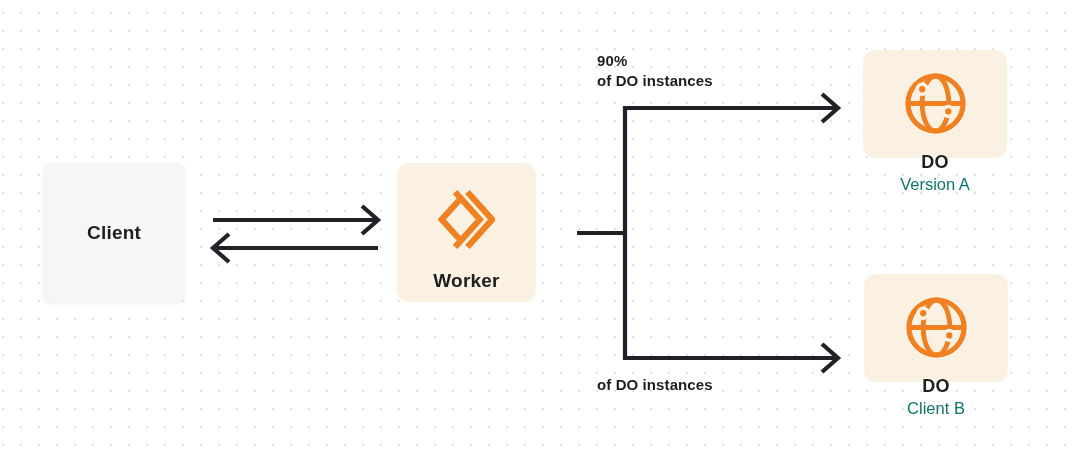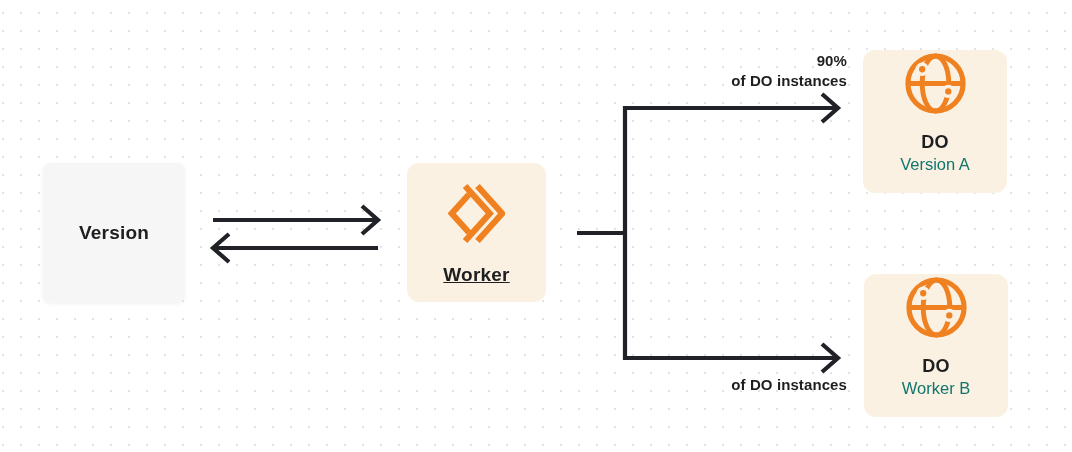--- a/index.html
+++ b/index.html
@@ -21,29 +21,29 @@
     box-sizing:border-box;
   }
   .client-box{
     left:43px;top:163px;width:142px;height:140px;
     background:var(--client-bg,#f6f6f7);
     border-radius:8px;justify-content:center;
     box-shadow:0 1px 4px rgba(0,0,0,0.05);
   }
   .client-box .node-label{font-size:19px;font-weight:700;letter-spacing:.2px;}
   .cream{background:var(--cream,#fbf1e3);border-radius:12px;}
-  .worker-box{left:407px;top:163px;width:139px;height:139px;padding-top:19px;text-decoration:underline;}
+  .worker-box{left:397px;top:163px;width:139px;height:139px;padding-top:25px;}
   .worker-box .node-label{font-size:19px;font-weight:700;margin-top:19px;letter-spacing:.2px;}
-  .do-box{width:144px;height:143px;padding-top:2px;}
+  .do-box{width:144px;height:108px;padding-top:22px;}
   .do-a{left:863px;top:50px;}
   .do-b{left:864px;top:274px;}
   .do-title{font-size:18px;font-weight:700;margin-top:16px;line-height:22px;letter-spacing:.2px;}
   .do-subtitle{font-size:16.5px;font-weight:400;line-height:22px;color:#0f766e;}
   .edge-label{
-    position:absolute;left:597px;width:250px;text-align:right;
+    position:absolute;left:597px;width:250px;text-align:left;
     font-size:15px;font-weight:700;line-height:20px;letter-spacing:.1px;
   }
   .edge-label.top{top:51px;}
   .edge-label.bottom{top:375px;}
   .wires{position:absolute;left:0;top:0;pointer-events:none;}
   .wire{fill:none;stroke:var(--line,#212227);stroke-width:4.2px;stroke-linejoin:miter;stroke-linecap:butt;}
   .icon svg{display:block;}
   .orange-stroke{fill:none;stroke:var(--orange,#ef8121);}
 </style>
 </head>
@@ -73,21 +73,21 @@
       <path class="wire" d="M822,94 L838,108 L822,122"></path>
     </g>
 
     <g>
       <path class="wire" d="M623,358 H836"></path>
       <path class="wire" d="M822,344 L838,358 L822,372"></path>
     </g>
   </svg>
 
   <div class="node client-box">
-    <div class="node-label">Version</div>
+    <div class="node-label">Client</div>
   </div>
 
   <div class="node cream worker-box">
     <span class="icon">
       <svg width="57" height="63" viewBox="0 0 60 66">
         <path class="orange-stroke" stroke-width="6.5" d="M22,13 L4,33 L22,53"></path>
         <path class="orange-stroke" stroke-width="6.5" d="M18,4 L44,33 L18,62"></path>
         <path class="orange-stroke" stroke-width="6.5" d="M31,4 L57,33 L31,62"></path>
       </svg>
     </span>
@@ -121,16 +121,16 @@
     <span class="icon">
       <svg width="63" height="63" viewBox="0 0 64 64">
         <circle class="orange-stroke" stroke-width="5.2" cx="32" cy="32" r="28"></circle>
         <ellipse class="orange-stroke" stroke-width="5" cx="32" cy="32" rx="13.5" ry="28"></ellipse>
         <line class="orange-stroke" stroke-width="5" x1="4.5" y1="32" x2="59.5" y2="32"></line>
         <circle cx="18.5" cy="17.5" r="5" fill="var(--orange,#EF8121)" stroke="var(--cream,#FBF1E3)" stroke-width="3.6"></circle>
         <circle cx="45" cy="40" r="5" fill="var(--orange,#EF8121)" stroke="var(--cream,#FBF1E3)" stroke-width="3.6"></circle>
       </svg>
     </span>
     <div class="do-title">DO</div>
-    <div class="do-subtitle">Worker B</div>
+    <div class="do-subtitle">Client B</div>
   </div>
 
 </div>
 
 </body></html>

